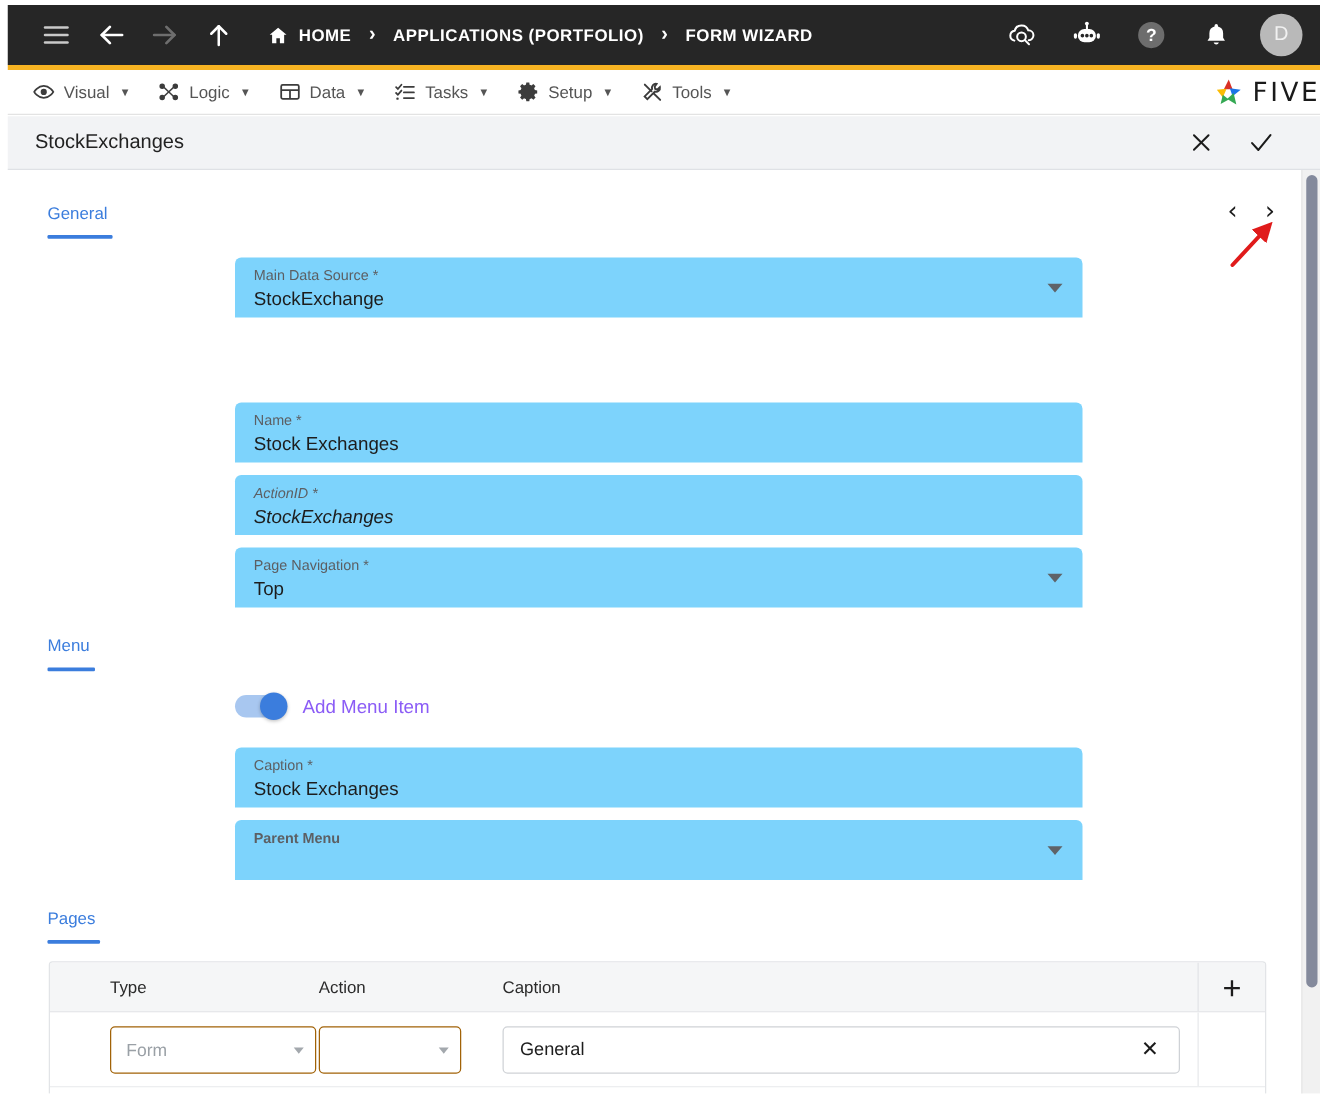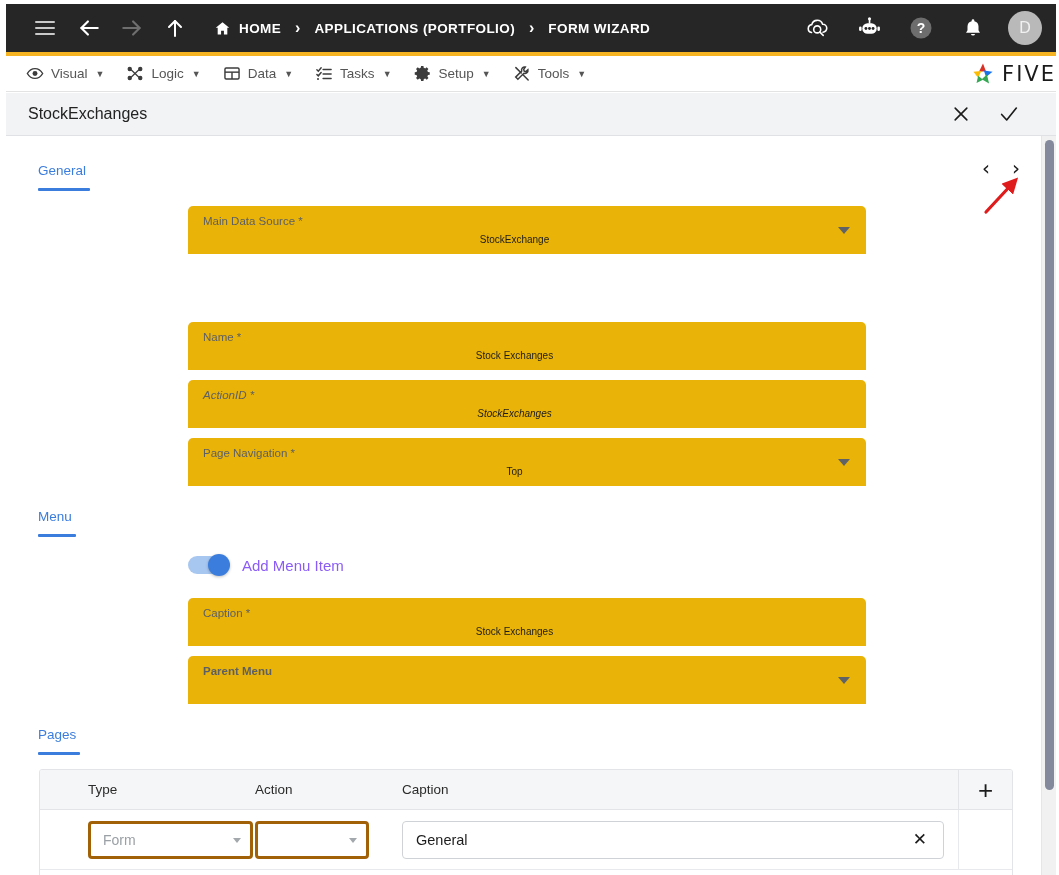--- a/index.html
+++ b/index.html
@@ -147,32 +147,32 @@
     font-size: 13.5px; color: #3b7ddd; font-weight: 400;
   }
   .section-tab .underline {
     display: block; margin-top: 10px;
     height: 3px; background: #3b7ddd; border-radius: 1px;
   }
 
   
   .field {
     position: absolute; left: 182px; width: 678px;
-    background: #eab308;
+    background: #7dd3fc;
     border-radius: 5px 5px 0 0;
     padding: 8px 40px 8px 15px;
     cursor: text;
   }
   .field .fl {
     display: block; font-size: 11.5px; color: #5c5f63; line-height: 15px;
     white-space: nowrap;
   }
   .field .fv {
-    display: block; font-size: 10px; color: #1d1d1d; line-height: 22px;
-    min-height: 22px; white-space: nowrap; text-align: center;
+    display: block; font-size: 15px; color: #1d1d1d; line-height: 22px;
+    min-height: 22px; white-space: nowrap;
   }
   .field .dd-arrow {
     position: absolute; right: 16px; top: 50%; margin-top: -3px;
     width: 0; height: 0;
     border-left: 6px solid transparent;
     border-right: 6px solid transparent;
     border-top: 7px solid #5f6368;
     cursor: pointer;
   }
   .field.empty .fv { color: transparent; }
@@ -218,21 +218,21 @@
     height: 100%; display: flex; align-items: center; justify-content: center;
     padding-left: 0; cursor: pointer;
   }
   #pages-table .plus { font-size: 26px; color: #1c1c1c; line-height: 1; font-weight: 300; }
 
   #pages-table .tbl-row {
     display: flex; align-items: center; height: 60px;
     background: #ffffff; border-bottom: 1px solid #e7e9ec;
   }
   .mini-select {
-    height: 38px; border: 3px solid #a16207; border-radius: 4px;
+    height: 38px; border: 1px solid #a16207; border-radius: 4px;
     background: #ffffff; position: relative; display: flex; align-items: center;
     padding: 0 26px 0 12px; cursor: pointer;
   }
   .mini-select .ms-val { font-size: 14px; color: #9aa0a6; white-space: nowrap; }
   .mini-select .ms-arrow {
     position: absolute; right: 9px; top: 50%; margin-top: -2px;
     width: 0; height: 0;
     border-left: 4.5px solid transparent;
     border-right: 4.5px solid transparent;
     border-top: 5.5px solid #a3a8ad;

